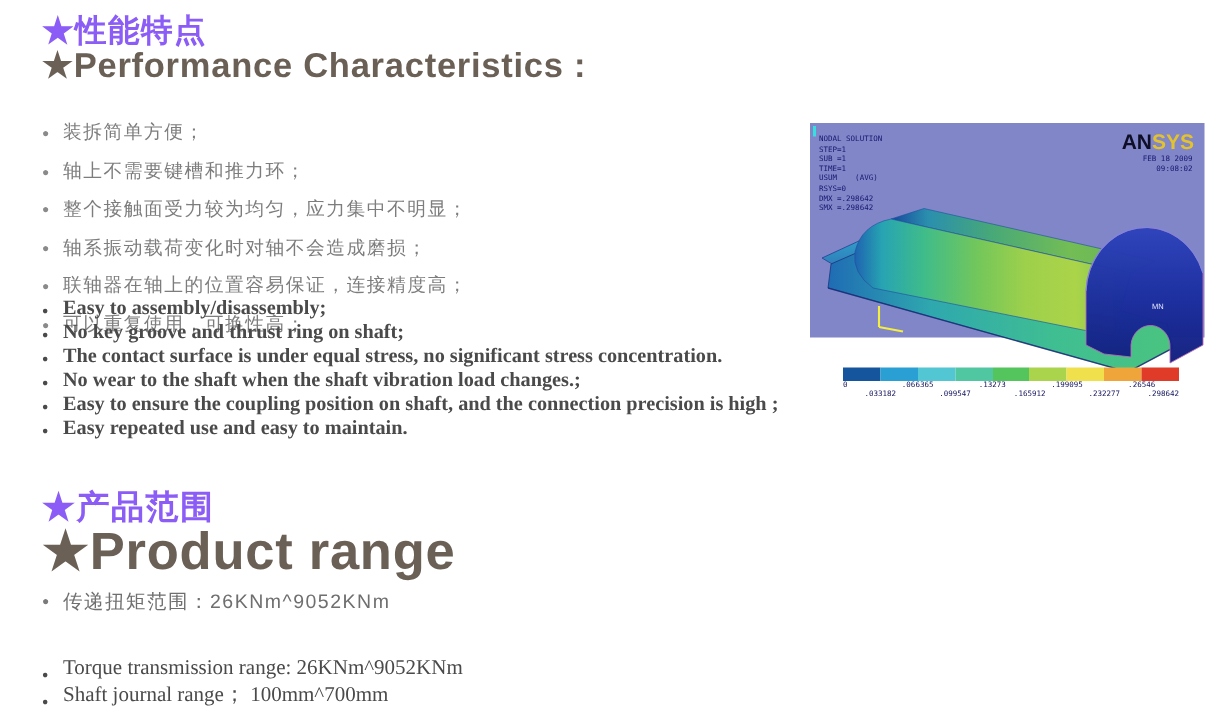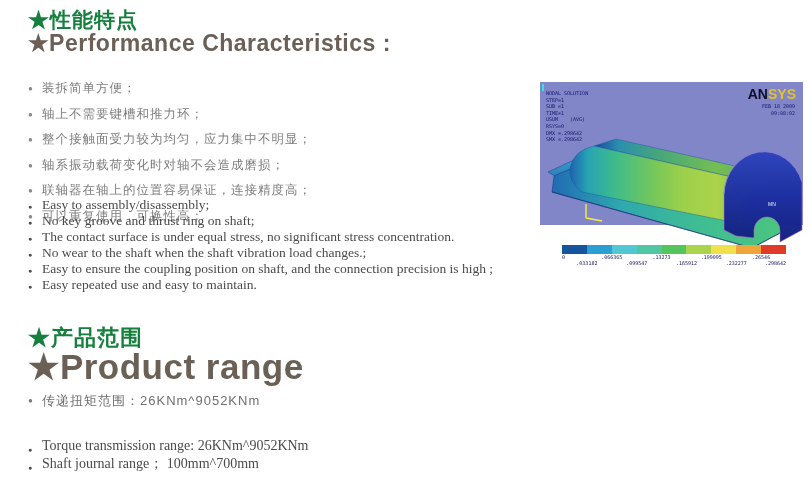--- a/index.html
+++ b/index.html
@@ -5,21 +5,21 @@
   html,body{margin:0;padding:0;}
   body{
     width:811px;height:477px;background:#ffffff;overflow:hidden;
     font-family:"Liberation Sans",sans-serif;
     position:relative;
   }
   .abs{position:absolute;}
 
   
   .h-zh{
-    font-weight:700;color:#15803d;letter-spacing:1px;
+    font-weight:700;color:#8b5cf6;letter-spacing:1px;
     font-family:Liberation Serif, serif;
   }
   .h-en{
     font-weight:700;color:#6b6056;
     font-family:"Liberation Sans",sans-serif;
   }
   #perf-title-zh{left:28px;top:6px;font-size:21px;}
   #perf-title-en{left:28px;top:30px;font-size:23px;letter-spacing:.5px;}
   #range-title-zh{left:28px;top:323px;font-size:22px;}
   #range-title-en{left:28px;top:347px;font-size:35px;letter-spacing:.5px;}
@@ -28,21 +28,21 @@
   ul{margin:0;padding:0;list-style:none;}
   li{position:relative;padding-left:14px;}
   li::before{
     content:"\25CF";position:absolute;left:0;top:2px;font-size:8px;
   }
   .list-zh{left:28px;top:80px;}
   .list-zh li{
     font-size:12.5px;color:#7d7d7d;margin-bottom:8.5px;letter-spacing:1px;
   }
   .list-zh li::before{color:#8a8a8a;top:4px;}
-  .list-en{left:28px;top:197px;}
+  .list-en{left:28px;top:197px;font-weight:bold;}
   .list-en li{
     font-family:"Liberation Serif",serif;font-size:13.5px;color:#4a4a4a;
     line-height:15.9px;margin-bottom:0;
   }
   .list-en li::before{color:#4a4a4a;top:3px;font-size:7px;}
 
   .range-zh{left:28px;top:392px;}
   .range-zh li{font-size:13px;color:#6f6f6f;margin-bottom:10px;letter-spacing:1px;}
   .range-zh li::before{color:#7a7a7a;top:4px;}
   .range-en{left:28px;top:437px;}

